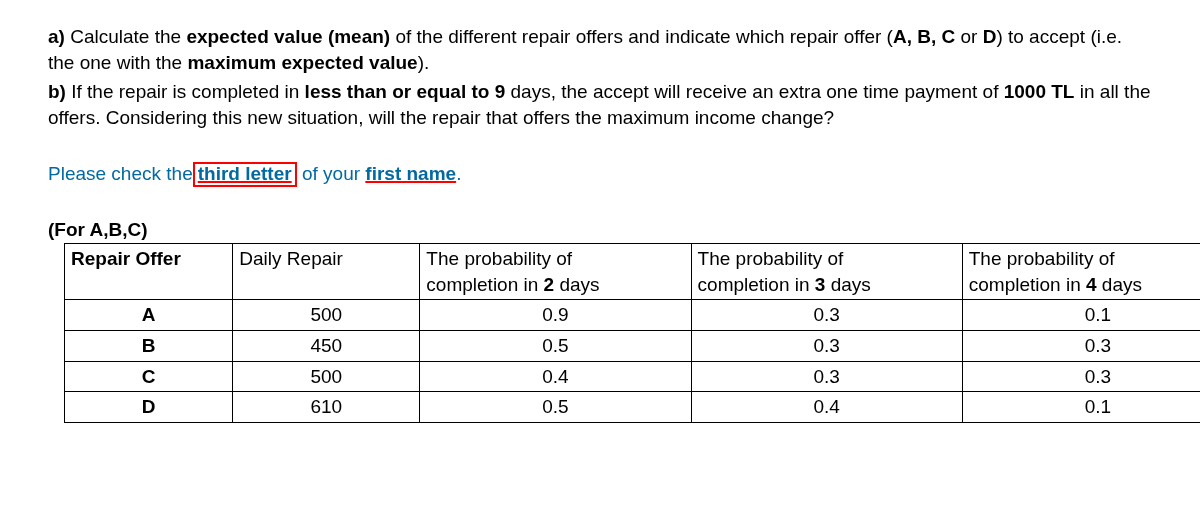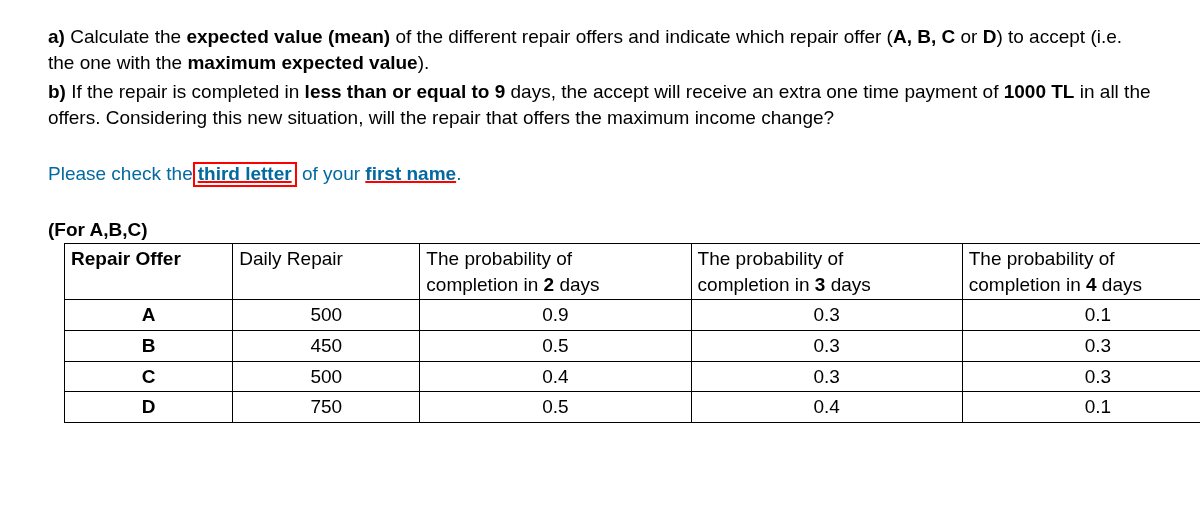--- a/index.html
+++ b/index.html
@@ -112,19 +112,19 @@
     </tr>
     <tr>
       <td class="center bold">C</td>
       <td class="center">500</td>
       <td class="center">0.4</td>
       <td class="center">0.3</td>
       <td class="center">0.3</td>
     </tr>
     <tr>
       <td class="center bold">D</td>
-      <td class="center">750</td>
+      <td class="center">610</td>
       <td class="center">0.5</td>
       <td class="center">0.4</td>
       <td class="center">0.1</td>
     </tr>
   </tbody>
 </table>
 
 </body></html>

